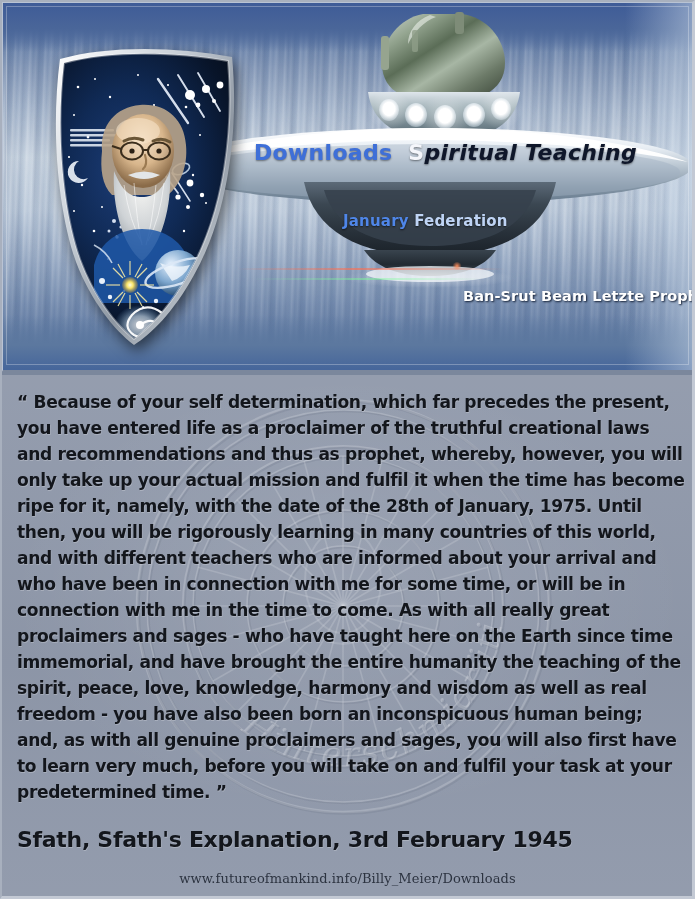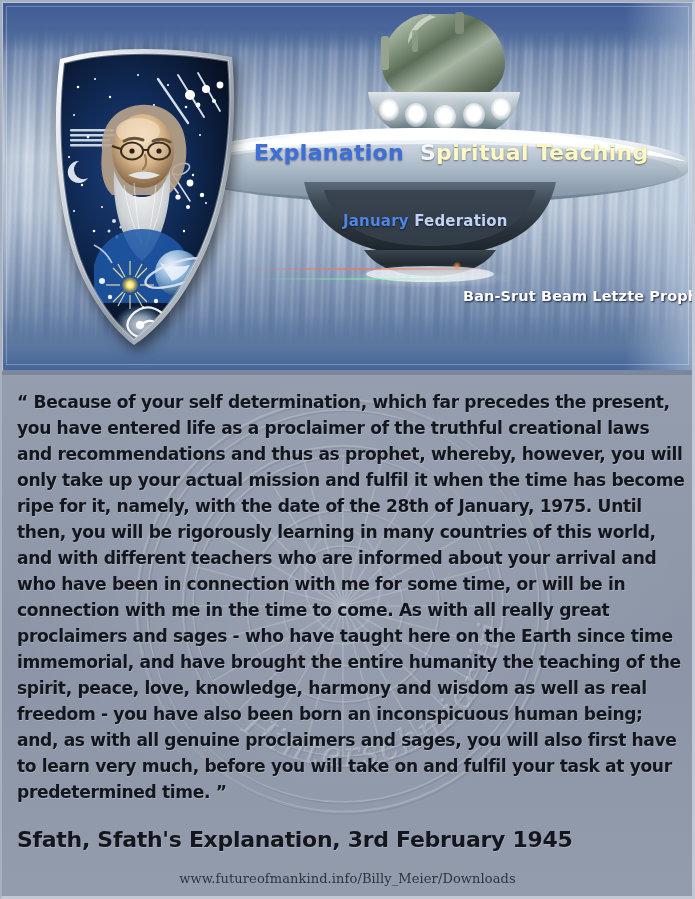--- a/index.html
+++ b/index.html
@@ -139,21 +139,21 @@
   .lbl-spirituelle .w2 { color: #ffffff; }
 
   .lbl-main {
     left: 254px; top: 140px;
     font-size: 22px;
     letter-spacing: .3px;
     text-shadow: 0 1px 2px rgba(0,0,0,.45);
   }
   .lbl-main .w1 { color: #3e6fd8; }
   .lbl-main .w2 { color: #f4f6fb; }
-  .lbl-main .w3 { color: #fef9c3; }
+  .lbl-main .w3 { color: #0f172a; font-style: italic; }
 
   .lbl-plejaren {
     left: 343px; top: 212px;
     font-size: 15px;
     letter-spacing: .2px;
     color: #4f86e8;
     text-shadow: 0 1px 2px rgba(0,0,0,.6);
   }
   .lbl-plejaren .w2 { color: #bfd4f5; margin-top: 40px; }
 
@@ -555,21 +555,21 @@
 
           <path d="M56 200 q12 6 18 18" stroke="#dfeaf7" stroke-width="1.6" fill="none" opacity=".8"></path>
         </g>
 
         <path d="M26 18 C 70 6, 132 6, 190 16 C 196 84, 186 166, 152 226 C 132 262, 112 282, 96 294 C 78 280, 56 252, 42 214 C 24 162, 18 84, 26 18 Z" fill="none" stroke="rgba(255,255,255,0.35)" stroke-width="2"></path>
       </svg>
     </div>
 
 
     <div class="lbl lbl-main">
-      <span class="w1">Explanation</span><span>&nbsp;&nbsp;</span><span class="w2">S</span><span class="w3">piritual Teaching</span>
+      <span class="w1">Downloads</span><span>&nbsp;&nbsp;</span><span class="w2">S</span><span class="w3">piritual Teaching</span>
     </div>
 
     <div class="lbl lbl-plejaren">
       <span class="w1">January</span><span class="w2"> Federation</span>
     </div>
 
     <div class="lbl lbl-bansrut">Ban-Srut Beam  Letzte Prophet</div>
 
     <div class="hero-frame">
       <div class="hero-frame-inner"></div>

